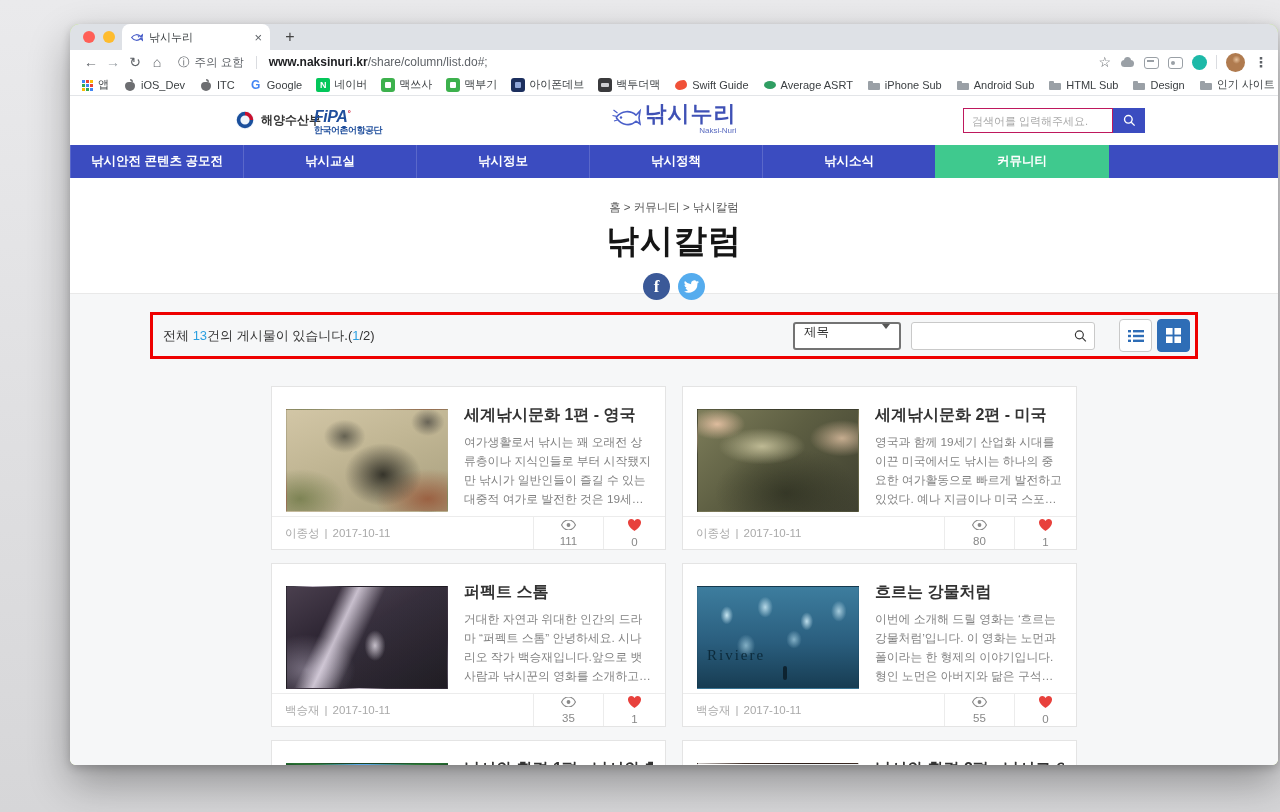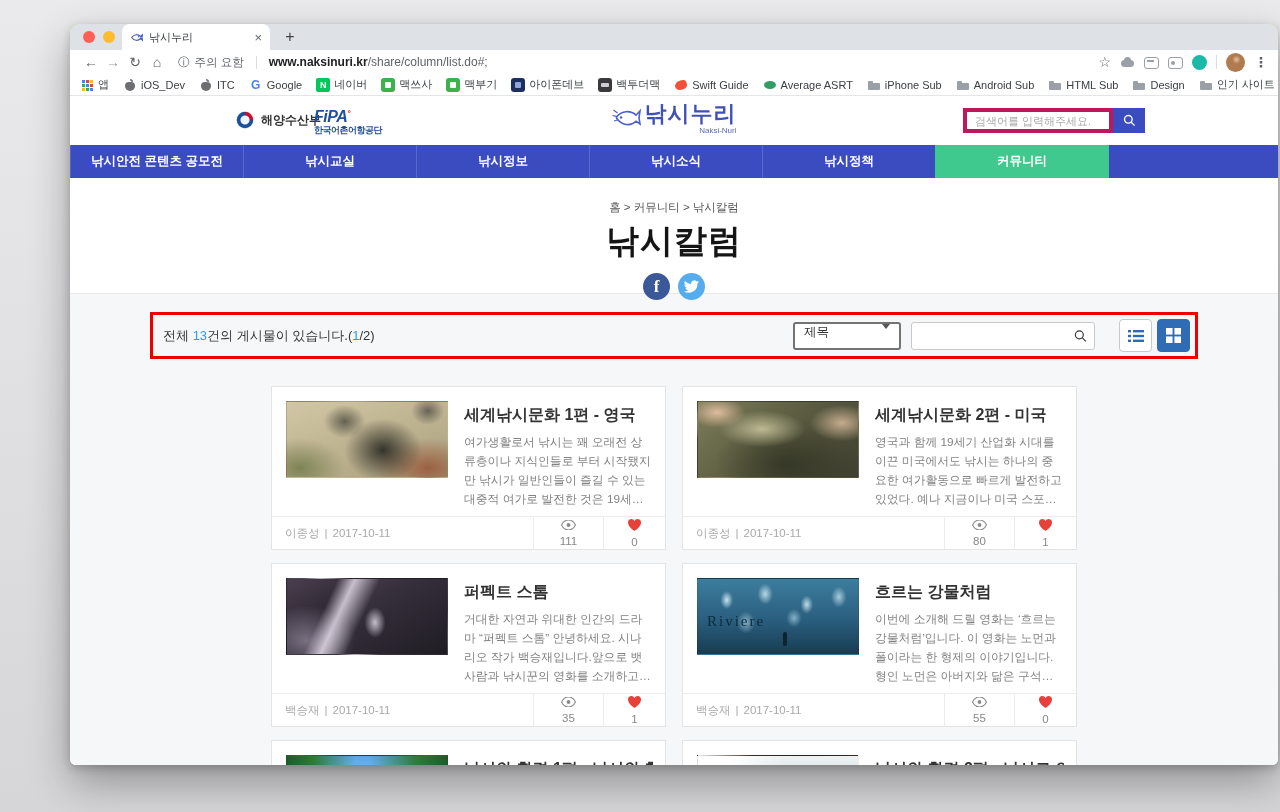--- a/index.html
+++ b/index.html
@@ -78,21 +78,21 @@
   .gov-logo { position:absolute; left:164px; top:13px; display:flex; align-items:center; gap:5px; }
   .gov-label { font-size:12px; font-weight:bold; color:#333; }
   .fipa-logo { position:absolute; left:244px; top:11px; }
   .fipa-text { font-size:16px; font-weight:bold; font-style:italic; color:#1f4e9c; line-height:14px; letter-spacing:-.5px; }
   .fipa-text sup{ color:#c8102e; font-size:8px; }
   .fipa-label { font-size:9px; font-weight:bold; color:#1f4e9c; letter-spacing:-.5px; }
   .site-logo { position:absolute; left:50%; top:7px; transform:translateX(-50%); display:flex; align-items:center; gap:3px; }
   .logo-text { font-size:22px; font-weight:bold; color:#3f51b5; letter-spacing:1px; line-height:1; }
   .logo-sub { font-size:8px; color:#5a6bc0; text-align:right; margin-top:1px; }
   .hsearch { position:absolute; right:133px; top:12px; display:flex; }
-  .hsearch input { width:150px; height:25px; border:4px solid #be185d; font-size:11px; padding:0 8px; outline:none; color:#333; }
+  .hsearch input { width:150px; height:25px; border:1px solid #be185d; font-size:11px; padding:0 8px; outline:none; color:#333; }
   .hsearch input::placeholder { color:#aaa; }
   .hsearch-btn { width:32px; height:25px; background:#3b4cc0; border:none; display:flex; align-items:center; justify-content:center; }
 
   .main-nav { height:33px; background:#3b4cc0; display:flex; padding-right:169px; }
   .nav-item { flex:1; display:flex; align-items:center; justify-content:center; color:#fff;
     font-size:12.5px; font-weight:bold; border-left:1px solid rgba(255,255,255,.16); white-space:nowrap; }
   .nav-item:last-child { border-right:1px solid rgba(255,255,255,.16); }
   .nav-item.active { background:#3fc98e; border-color:transparent; }
 
   .hero { height:115px; text-align:center; }
@@ -117,21 +117,21 @@
     border-right:4.5px solid transparent; border-top:5.5px solid #555; }
   .bsearch { width:184px; height:28px; background:#fff; border:1px solid #c9c9c9; border-radius:3px;
     margin-left:10px; display:flex; align-items:center; padding:0 7px; }
   .bsearch input { flex:1; border:none; outline:none; font-size:12px; background:transparent; }
   .viewbtn { width:33px; height:33px; border-radius:4px; display:flex; align-items:center; justify-content:center; }
   .viewbtn.list { background:#fff; border:1px solid #c9c9c9; margin-left:24px; }
   .viewbtn.grid { background:#2e6db6; border:1px solid #2e6db6; margin-left:5px; }
 
   .cards { width:806px; margin:27px auto 0; display:grid; grid-template-columns:395px 395px; gap:13px 16px; }
   .card { width:395px; height:164px; background:#fff; border:1px solid #e4e4e4; position:relative; }
-  .thumb { position:absolute; left:14px; top:14px; width:162px; height:77px; border:1px solid rgba(0,0,0,.06); overflow:hidden; }
+  .thumb { position:absolute; left:14px; top:22px; width:162px; height:103px; border:1px solid rgba(0,0,0,.06); overflow:hidden; }
   .card-title { position:absolute; left:192px; top:18px; right:12px; font-size:16px; font-weight:bold; color:#333; white-space:nowrap; overflow:hidden; }
   .card-excerpt { position:absolute; left:192px; top:46px; right:14px; font-size:11.8px; line-height:1.62; color:#828282;
     display:-webkit-box; -webkit-line-clamp:4; -webkit-box-orient:vertical; overflow:hidden; }
   .card-footer { position:absolute; left:0; right:0; bottom:0; height:33px; border-top:1px solid #ececec; }
   .meta { position:absolute; left:13px; top:0; height:100%; display:flex; align-items:center; gap:5px;
     font-size:11.5px; color:#a9a9a9; }
   .cell { position:absolute; top:0; height:100%; border-left:1px solid #ececec; display:flex;
     align-items:center; justify-content:center; gap:5px; font-size:11.5px; color:#888;flex-direction:column; }
   .cell.views { right:62px; width:70px; }
   .cell.likes { right:0; width:62px; }
@@ -321,22 +321,22 @@
               <path d="M10.8 10.8l4.4 4.4" stroke="#fff" stroke-width="1.8"></path>
             </svg>
         </button>
       </div>
     </div>
 
     <div class="main-nav">
       <div class="nav-item">낚시안전 콘텐츠 공모전</div>
       <div class="nav-item">낚시교실</div>
       <div class="nav-item">낚시정보</div>
+      <div class="nav-item">낚시정책</div>
       <div class="nav-item">낚시소식</div>
-      <div class="nav-item">낚시정책</div>
       <div class="nav-item active">커뮤니티</div>
     </div>
 
     <div class="hero">
       <div class="breadcrumb">홈 &gt; 커뮤니티 &gt; 낚시칼럼</div>
       <div class="page-title">낚시칼럼</div>
       <div class="social">
         <span class="soc fb"></span>
         <span class="soc tw">
           <svg width="15" height="13" viewBox="0 0 16 13" fill="#fff">

